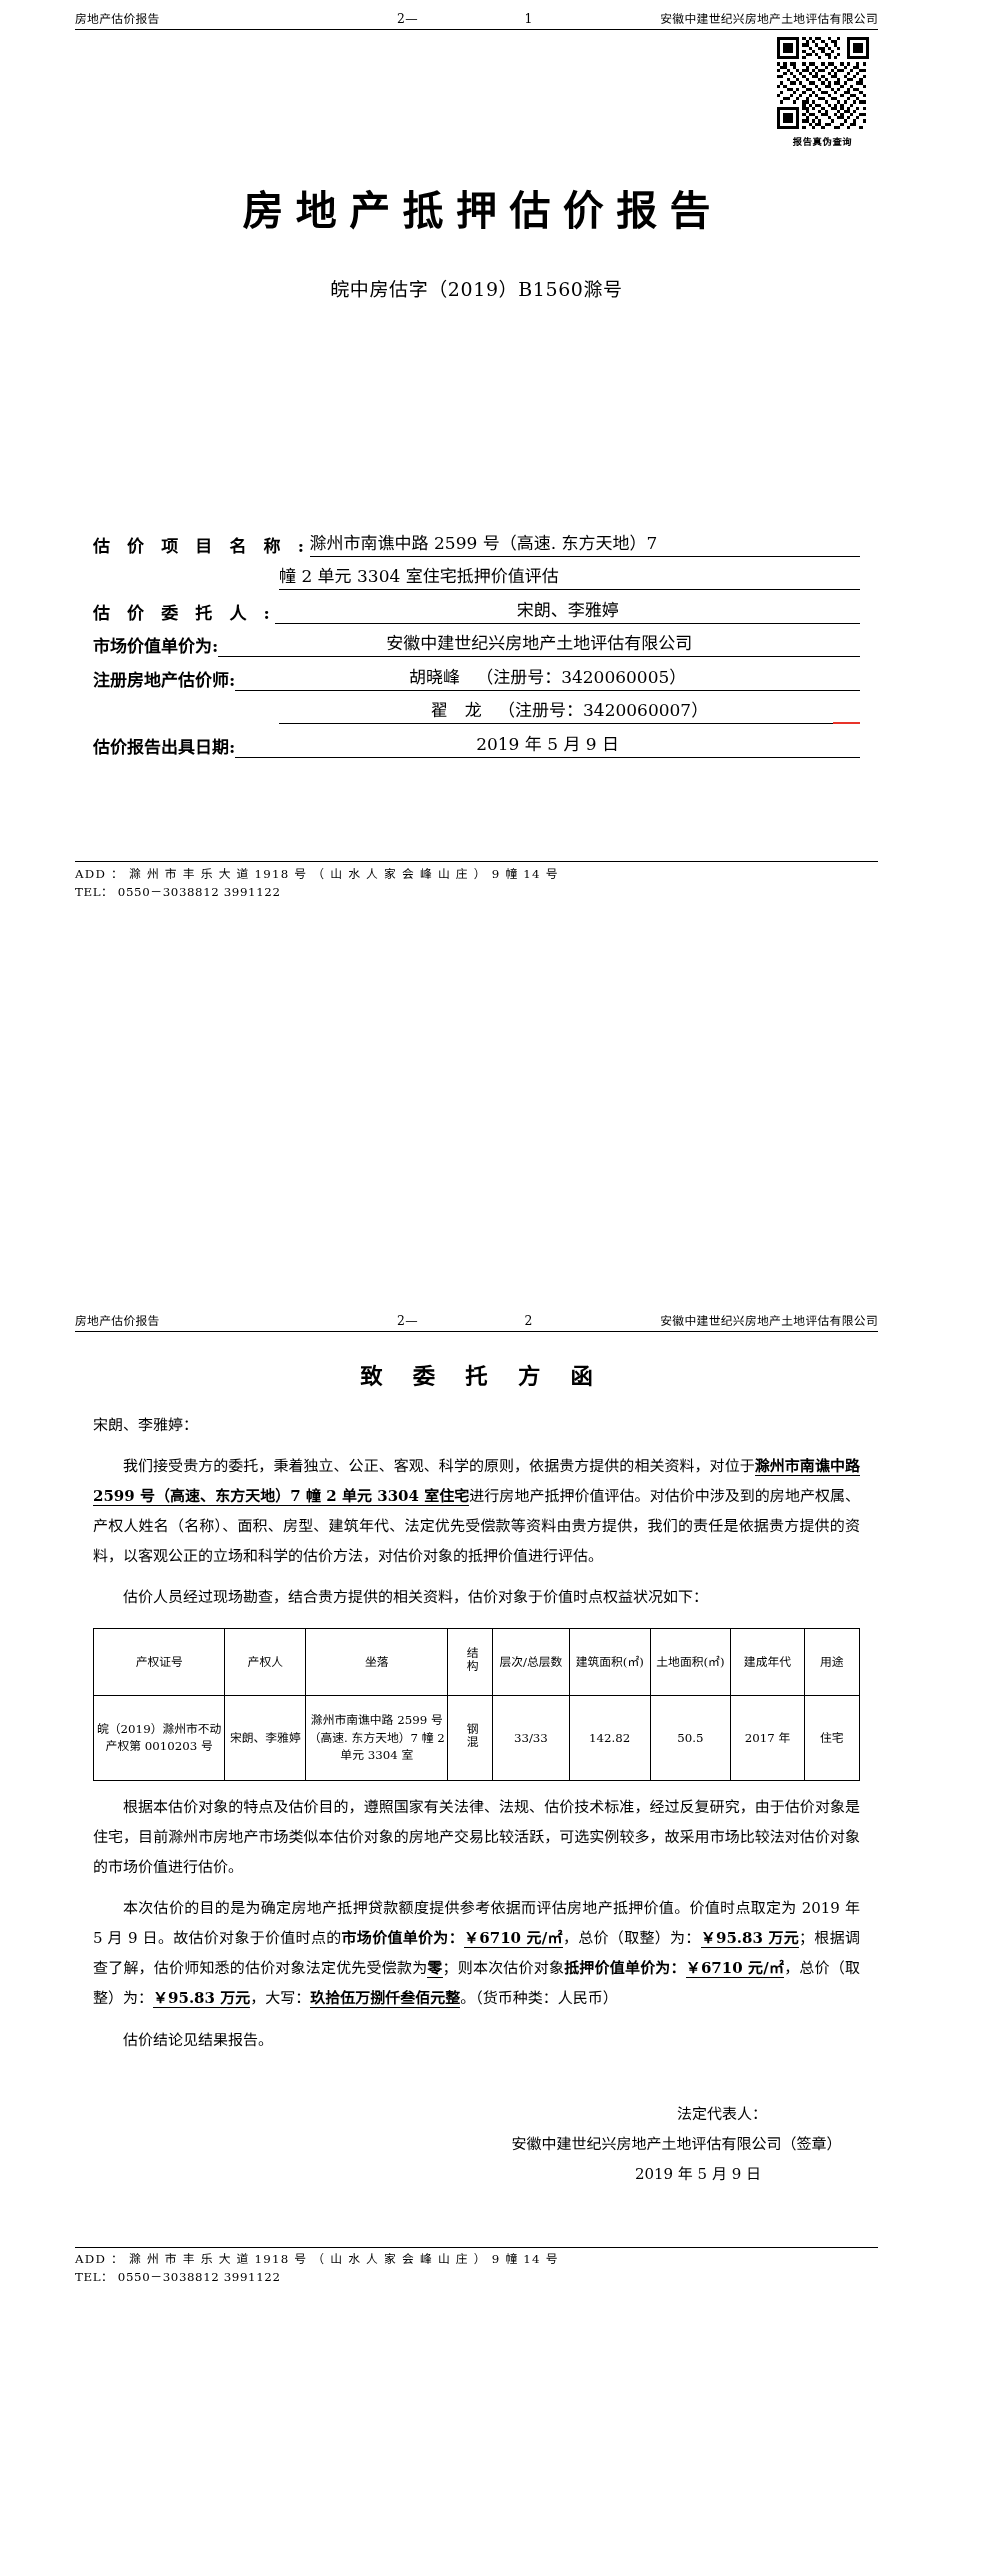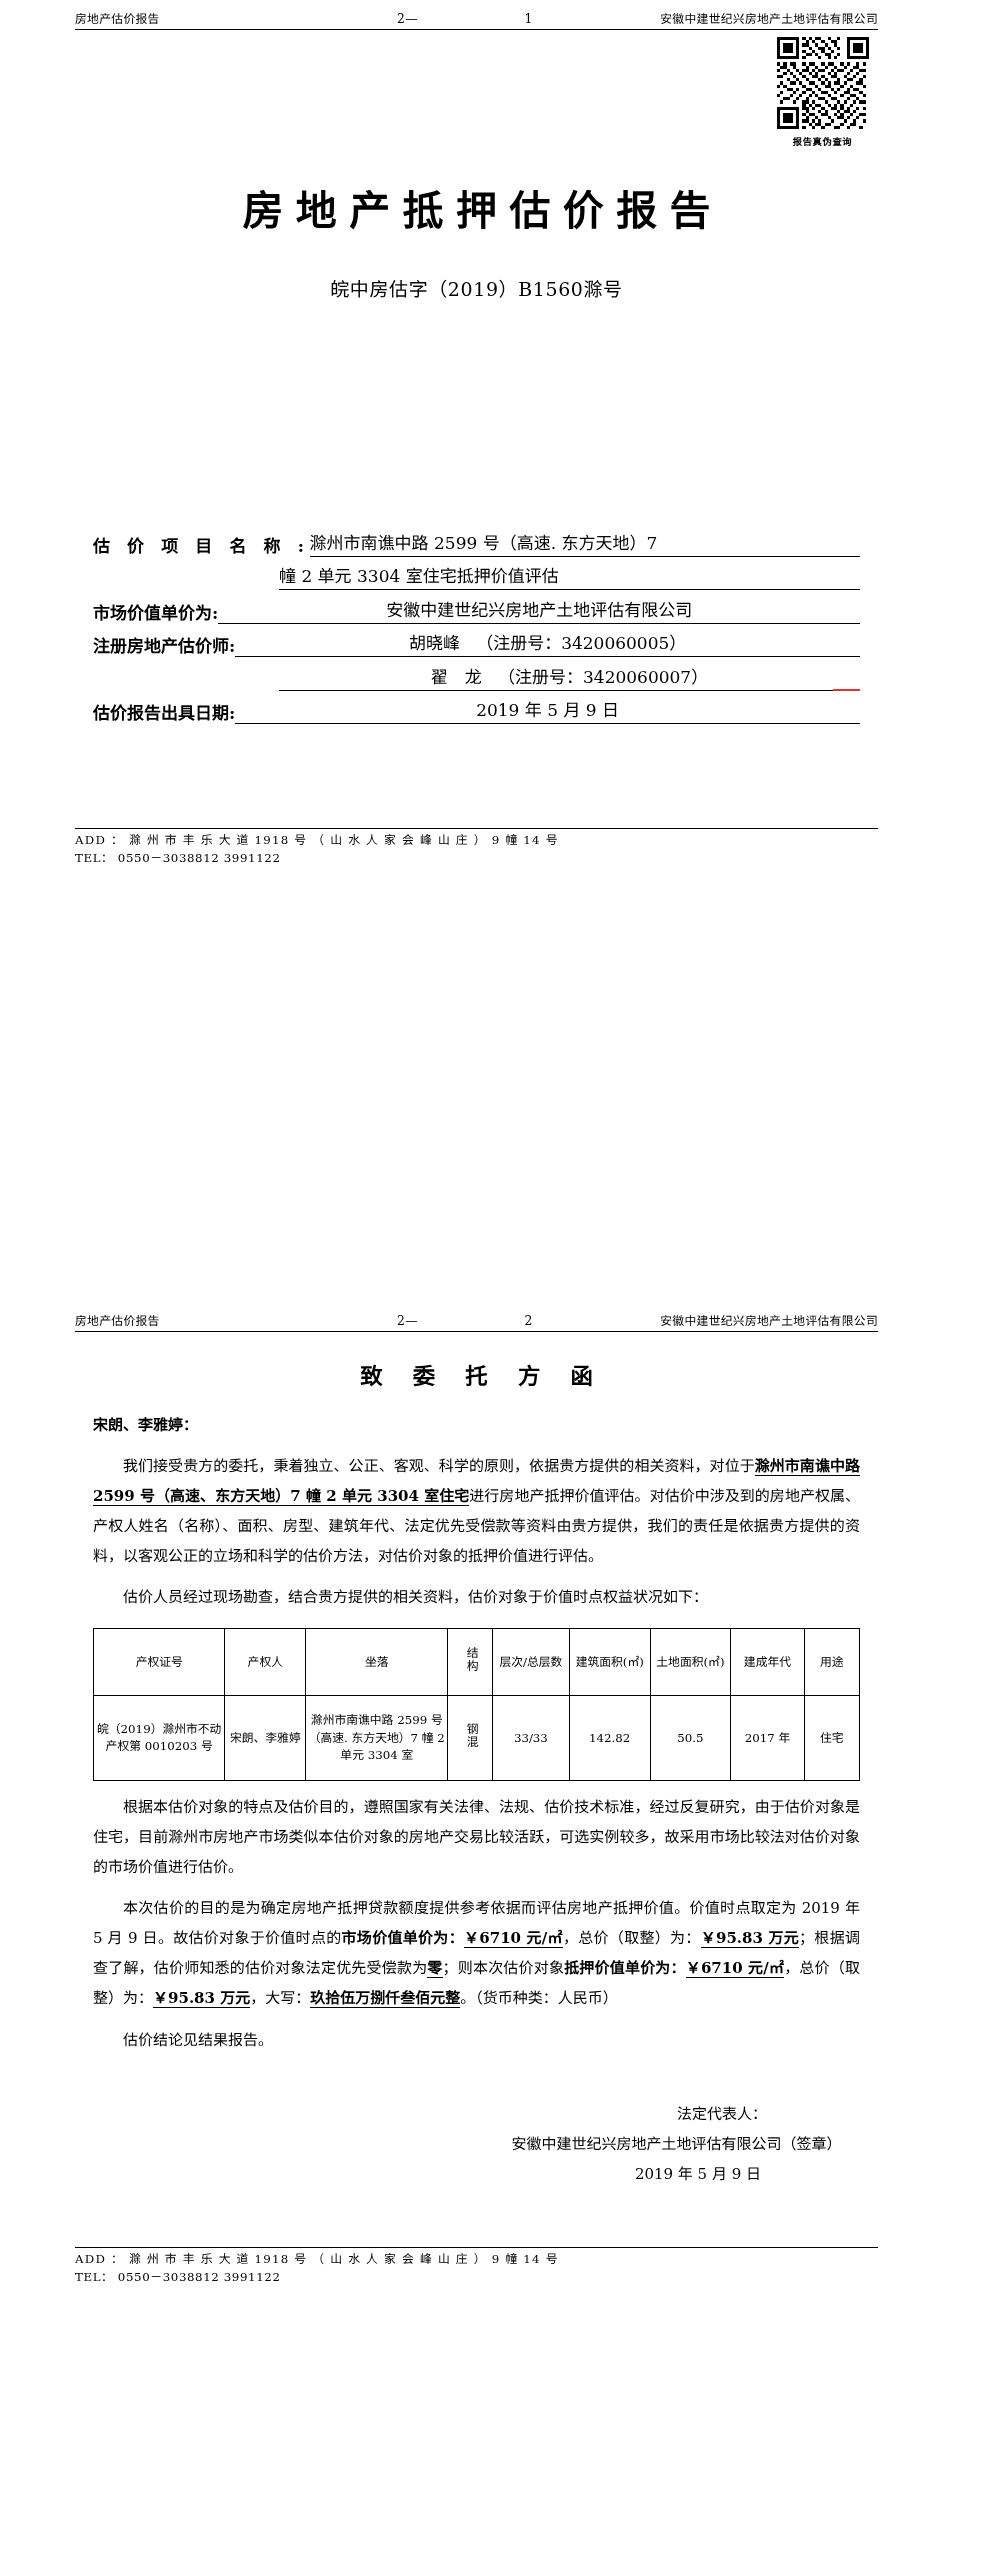--- a/index.html
+++ b/index.html
@@ -169,21 +169,21 @@
     text-indent: 11.2px;
     font-family: "DejaVu Sans", "Liberation Sans", sans-serif;
   }
   .body-area {
     margin: 0 93px;
     font-size: 15px;
     line-height: 1.95;
   }
   .salutation {
     margin-top: 21px;
-    font-weight: bold;
+    font-weight: normal;
     font-size: 15px;
     font-family: "DejaVu Sans", "Liberation Sans", sans-serif;
   }
   .para {
     margin-top: 11.2px;
     text-align: justify;
     text-justify: inter-ideograph;
     text-indent: 2em;
     font-size: 15px;
     line-height: 2.0;
@@ -480,20 +480,24 @@
 
       <div class="info-row">
         <div class="info-label lbl-wide">估 价 项 目 名 称 :</div>
         <div class="info-value left">滁州市南谯中路 2599 号（高速. 东方天地）7</div>
       </div>
       <div class="info-cont">
         <div class="spacer"></div>
         <div class="info-value left">幢 2 单元 3304 室住宅抵押价值评估</div>
       </div>
 
+      <div class="info-row">
+        <div class="info-label lbl-wide">估 价 委 托 人 :</div>
+        <div class="info-value">宋朗、李雅婷</div>
+      </div>
 
       <div class="info-row">
         <div class="info-label lbl-narrow">市场价值单价为:</div>
         <div class="info-value">安徽中建世纪兴房地产土地评估有限公司</div>
       </div>
 
       <div class="info-row">
         <div class="info-label lbl-narrow">注册房地产估价师:</div>
         <div class="info-value">
           <span>胡晓峰</span>&nbsp;&nbsp;&nbsp;<span>（注册号：3420060005）</span>

